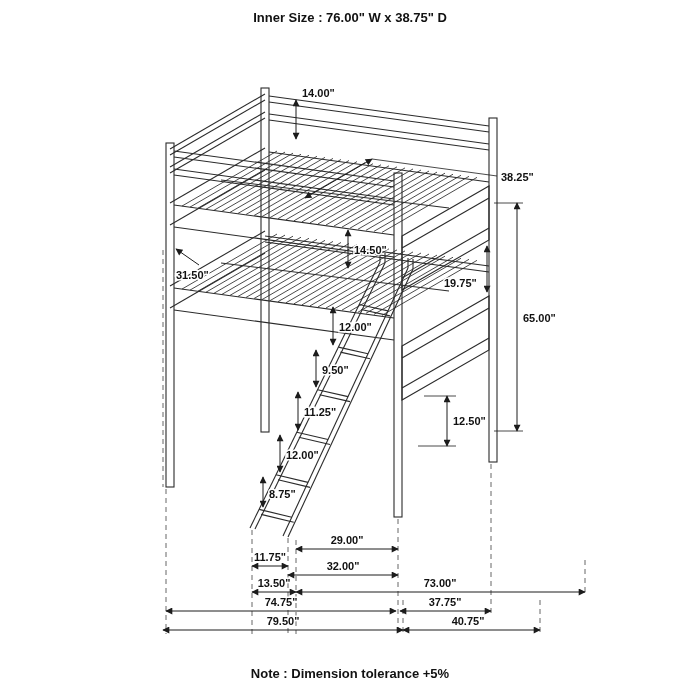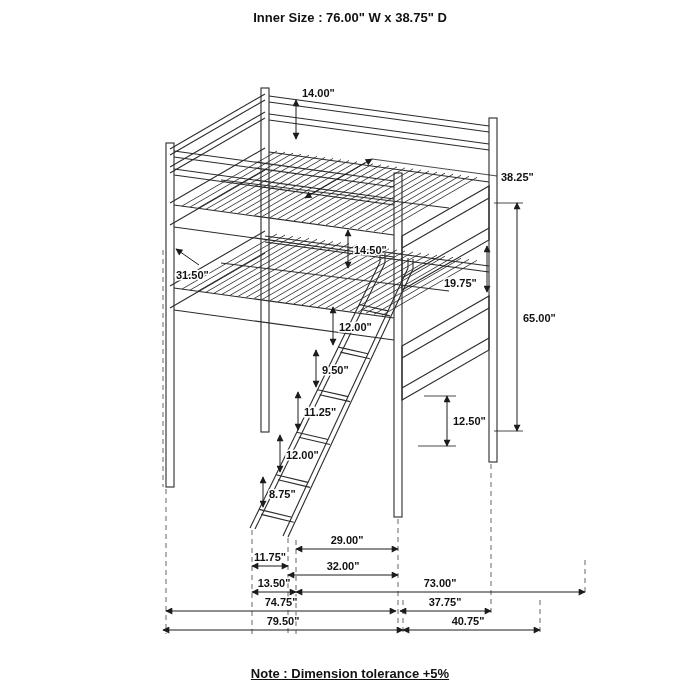--- a/index.html
+++ b/index.html
@@ -1,21 +1,21 @@
 <!DOCTYPE html>
 <html><head>
 <meta charset="utf-8">
 <style>
   html,body{margin:0;padding:0;background:#fff;}
   #page{position:relative;width:700px;height:700px;background:#fff;overflow:hidden;
         font-family:"Liberation Sans",sans-serif;}
   .caption{position:absolute;left:0;width:700px;text-align:center;
            font-weight:bold;font-size:13px;color:#111;}
   #hdr{top:10px;}
-  #ftr{top:666px;text-decoration:underline;}
+  #ftr{top:666px;}
   svg{position:absolute;top:0;left:0;}
   .frame line,.frame rect,.frame polygon{stroke:#2b2b2b;stroke-width:1.1;fill:none;}
   #slats-top line,#slats-bot line{stroke-width:0.85;}
   .dash line{stroke:#555;stroke-width:0.9;stroke-dasharray:5 4;}
   .dim line{stroke:#1c1c1c;stroke-width:1;}
   .dim line.ext{stroke-width:0.8;}
   text.dlabel{font-family:"Liberation Sans",sans-serif;font-size:11px;font-weight:bold;
               fill:#111;stroke:#fff;stroke-width:3px;paint-order:stroke fill;}
 </style>
 </head>

